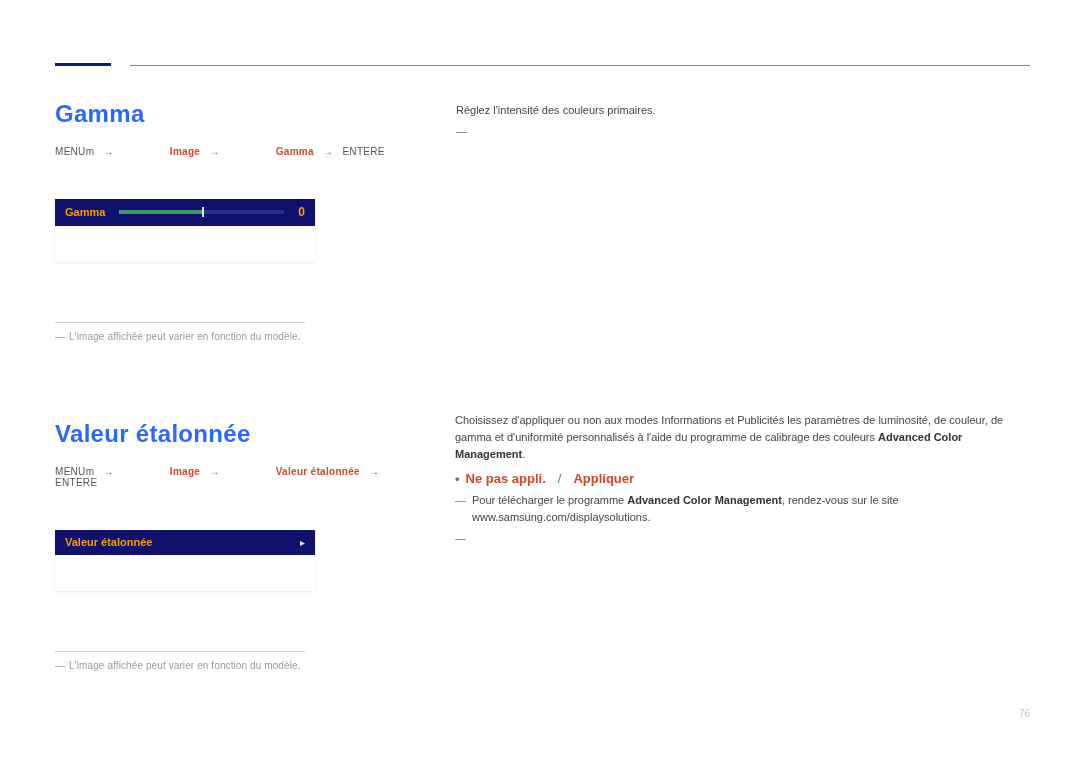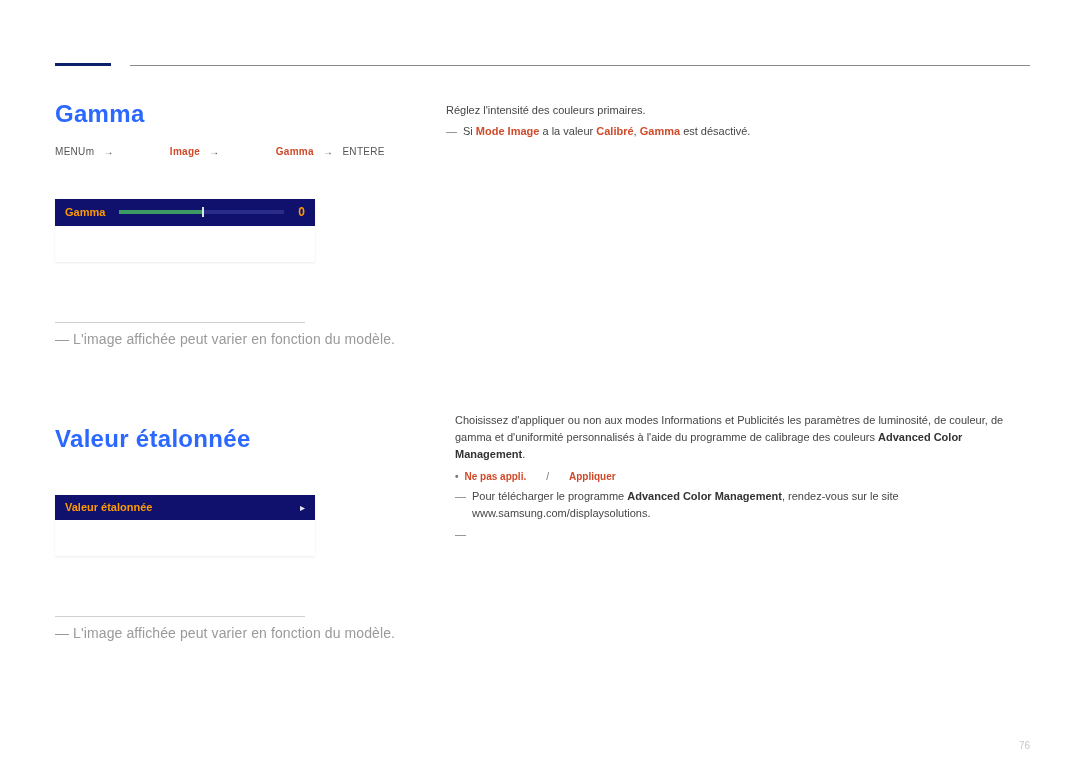--- a/index.html
+++ b/index.html
@@ -2,24 +2,24 @@
 <html><head>
 <meta charset="utf-8">
 <style>
   * { box-sizing: border-box; margin: 0; padding: 0; }
   html, body { width: 1080px; height: 763px; background: #fff; font-family: Arial, Helvetica, sans-serif; color: #444; }
   .page { position: relative; width: 1080px; height: 763px; padding: 55px 50px 40px 55px; }
 
   .top-rule-short { position: absolute; left: 55px; top: 63px; width: 56px; height: 3px; background: #0b1f6b; }
   .top-rule-long  { position: absolute; left: 130px; top: 65px; right: 50px; height: 1px; background: #8a8a8a; }
 
-  .page-num { position: absolute; right: 50px; bottom: 12px; font-size: 10px; color: #c7c7c7; }
+  .page-num { position: absolute; right: 50px; bottom: 44px; font-size: 10px; color: #c7c7c7; }
 
   .col-left  { position: absolute; left: 55px; top: 100px; width: 350px; }
-  .col-right { position: absolute; left: 446px; right: 50px; top: 102px; }
+  .col-right { position: absolute; left: 456px; right: 50px; top: 102px; }
 
   .sec-title { font-size: 24px; font-weight: 600; color: #2b68ff; margin-bottom: 18px; letter-spacing: .3px; }
 
   .breadcrumb { font-size: 10px; letter-spacing: .3px; }
   .breadcrumb .muted { color: #555; font-weight: normal;}
   .breadcrumb .hl    { color: #d04a2a; font-weight: 700; padding-left: 47px; }
   .breadcrumb .arrow { color: #555; margin: 0 6px; }
 
   .panel {
     width: 260px; margin-top: 42px;
@@ -35,29 +35,29 @@
   .panel-row .label { color: #ff9a00; font-weight: 600; flex: 0 0 auto; }
   .panel-row .value { color: #ff9a00; font-weight: 700; margin-left: auto; font-size: 12px; }
   .panel-row .chev  { color: #fff; opacity: .9; font-size: 10px; }
   .panel-white { background: #fff; height: 36px; border-top: 1px solid rgba(0,0,0,0); }
 
   .slider { flex: 1 1 auto; height: 4px; background: #2a2c8a; position: relative; margin: 0 8px; }
   .slider .fill { position:absolute; left:0; top:0; bottom:0; width:50%; background:#3e9a63; }
   .slider .thumb { position:absolute; left:50%; top:-3px; width:2px; height:10px; background:#cfe9da; }
 
   .note-div { width: 250px; height: 1px; background: #cfcfcf; margin-top: 60px; margin-bottom: 8px; }
-  .note { font-size: 14px; color: #9a9a9a; letter-spacing: .1px; }
+  .note { font-size: 10px; color: #9a9a9a; letter-spacing: .1px; }
   .note .dash { margin-right: 4px; }
 
   .body-text { font-size: 11px; line-height: 1.55; color: #454545; }
   .hl-red { color: #d04a2a; font-weight: 700; }
   .bold { font-weight: 700; color: #333; }
   .bullet { display: flex; gap: 6px; margin-top: 4px; }
   .bullet .dash { color: #777; }
-  .options-line { font-size: 10px; margin-top: 8px; display: flex; align-items: center; gap: 20px; }
+  .options-line { font-size: 13px; margin-top: 8px; display: flex; align-items: center; gap: 12px; }
   .dot-sep::before { content: "•"; color:#777; margin-right:6px; }
 
   .section2-top { margin-top: 78px; }
   .col-right2 { position: absolute; left: 455px; right: 50px; top: 392px; margin-top: 20px; }
 </style>
 </head>
 <body>
 
 <div class="page">
 
@@ -90,43 +90,49 @@
       <div class="panel-white"></div>
     </div>
 
     <div class="note-div"></div>
     <div class="note">
       <span class="dash">―</span><span>L'image affichée peut varier en fonction du modèle.</span>
     </div>
 
     <div class="sec-title section2-top">Valeur étalonnée</div>
 
+    <div class="breadcrumb">
+      <span class="muted">MENU</span><span class="muted">m</span>
+      <span class="arrow">→</span>
+      <span class="hl">Image</span>
+      <span class="arrow">→</span>
+      <span class="hl">Valeur étalonnée</span>
+      <span class="arrow">→</span>
+      <span class="muted">ENTER</span><span class="muted">E</span>
+    </div>
 
     <div class="panel">
       <div class="panel-row">
         <span class="label">Valeur étalonnée</span>
         <span class="chev" style="margin-left:auto">▸</span>
       </div>
       <div class="panel-white"></div>
     </div>
 
     <div class="note-div"></div>
     <div class="note">
       <span class="dash">―</span><span>L'image affichée peut varier en fonction du modèle.</span>
     </div>
 
   </div>
 
   <div class="col-right">
     <div class="body-text">Réglez l'intensité des couleurs primaires.</div>
     <div class="bullet body-text">
       <span class="dash">―</span>
-      <span>
-        <span>Si </span><span class="hl-red">Mode Image</span><span> a la valeur </span><span class="hl-red">Calibré</span><span>, </span><span class="hl-red">Gamma</span><span> est désactivé.</span>
-      </span>
     </div>
   </div>
 
   <div class="col-right2">
     <div class="body-text">
       <span>Choisissez d'appliquer ou non aux modes Informations et Publicités les paramètres de luminosité, de couleur, de gamma et d'uniformité personnalisés à l'aide du programme de calibrage des couleurs </span><span class="bold">Advanced Color Management</span><span>.</span>
     </div>
 
     <div class="options-line">
       <span class="dot-sep hl-red">Ne pas appli.</span>

